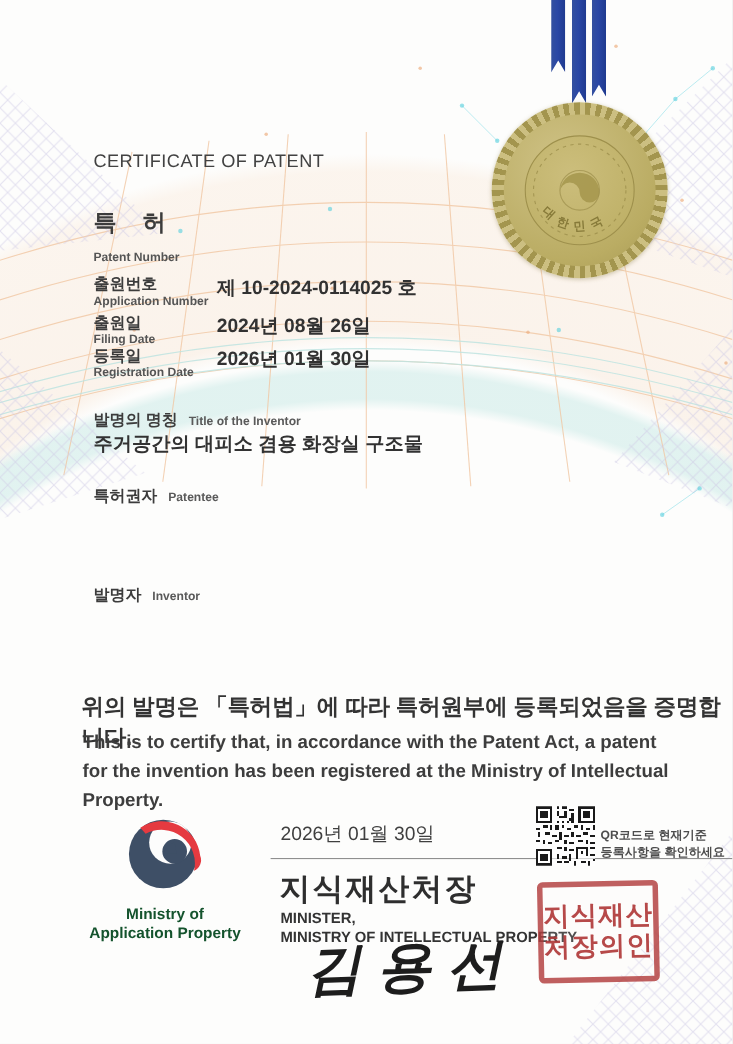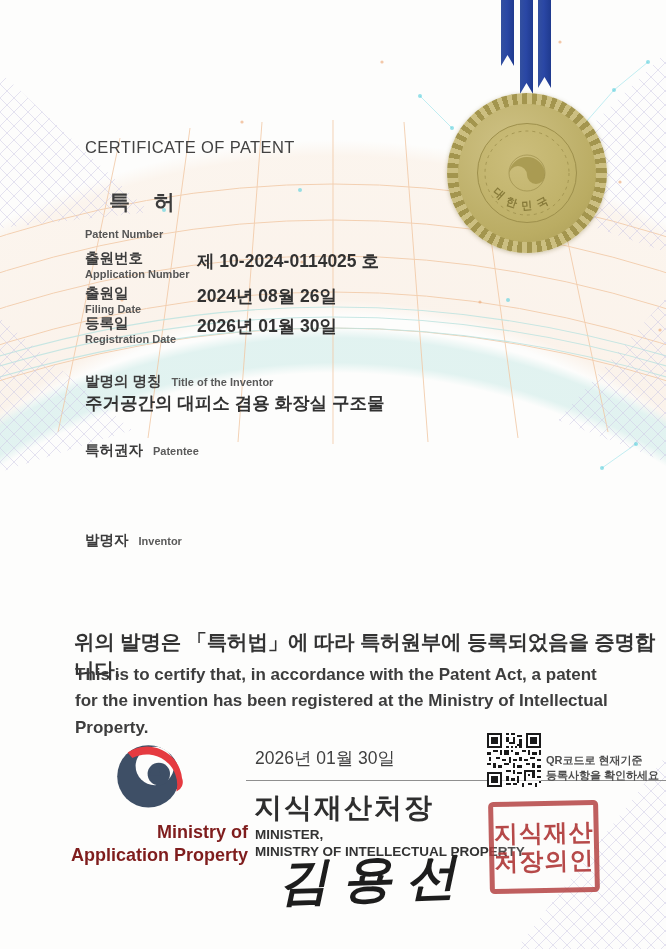--- a/index.html
+++ b/index.html
@@ -33,32 +33,32 @@
     background:radial-gradient(circle at 42% 35%, #ccbe7c, #bbad62);}
   .seal svg{position:absolute;inset:0;}
   
   .abs{position:absolute;}
   .title-kr{left:84px;top:84px;font-size:44px;font-weight:bold;color:#353535;letter-spacing:3px;}
   .title-en{left:85px;top:138px;font-size:16.5px;font-weight:normal;color:#424242;letter-spacing:.4px;}
   .lbl-kr{font-weight:bold;color:#3c3c3c;}
   .lbl-en{font-size:11px;color:#555;font-weight:bold;}
   .field-label{left:85px;}
   .field-value{left:197px;font-weight:bold;color:#323232;}
-  .big-label{font-size:21px;letter-spacing:9px;margin-left:24px;}
+  .big-label{font-size:21px;letter-spacing:9px;}
   .big-value{font-size:22px;letter-spacing:.5px;}
   .mid-label{font-size:14.5px;}
   .mid-value{font-size:17.5px;}
   .inline-en{font-size:11px;color:#5a5a5a;font-weight:bold;margin-left:10px;}
   .stmt-kr{left:74px;top:628px;font-size:20.5px;font-weight:bold;color:#333;letter-spacing:-0.2px;}
   .stmt-en{left:75px;top:662px;width:548px;font-size:17px;font-weight:bold;color:#3d3d3d;line-height:1.55;}
   
   .logo-block{left:52px;top:734px;width:196px;text-align:center;}
   .logo-block svg{width:80px;height:80px;}
   .agency-kr{font-size:25px;font-weight:bold;color:#22293a;letter-spacing:1px;margin-top:6px;}
-  .agency-en{font-size:18px;font-weight:bold;color:#7f1d1d;line-height:1.25;margin-top:3px;text-align:right;}
+  .agency-en{font-size:14px;font-weight:bold;color:#14532d;line-height:1.25;margin-top:3px;}
   .issue-date{left:255px;top:746px;font-size:17.5px;color:#3f3f3f;}
   .date-rule{left:246px;top:780px;width:420px;height:1px;background:#8f8f8f;}
   .minister-kr{left:254px;top:789px;font-size:28px;font-weight:bold;color:#2e2e2e;letter-spacing:2px;}
   .minister-en{left:255px;top:827px;font-size:13.5px;font-weight:bold;color:#333;line-height:1.25;}
   .qr{left:487px;top:733px;width:54px;height:54px;}
   .qr-caption{left:546px;top:753px;font-size:11px;color:#4d4d4d;font-weight:bold;line-height:1.35;}
   .stamp{left:489px;top:801px;width:100px;height:82px;border:5px solid rgba(178,58,58,.88);
     border-radius:5px;display:flex;flex-direction:column;align-items:center;justify-content:center;
     color:#b03a3a;font-weight:bold;font-size:24px;line-height:1.15;letter-spacing:1px;
     transform:rotate(-1.2deg);opacity:.92;background:rgba(255,250,250,.15);}

